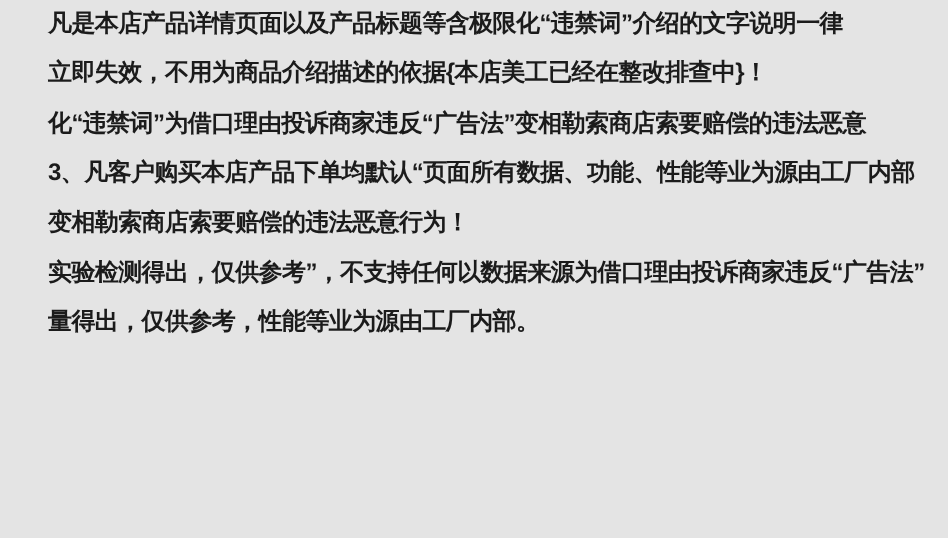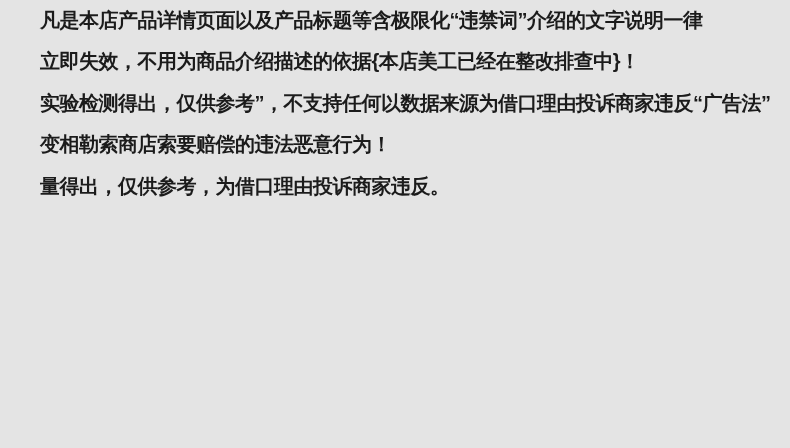--- a/index.html
+++ b/index.html
@@ -28,16 +28,18 @@
     white-space: nowrap;
     text-align: left;
   }
 </style>
 </head>
 <body>
 
 <div class="disclaimer-panel">
   <div class="disclaimer-line">凡是本店产品详情页面以及产品标题等含极限化“违禁词”介绍的文字说明一律</div>
   <div class="disclaimer-line">立即失效，不用为商品介绍描述的依据{本店美工已经在整改排查中}！</div>
+  <div class="disclaimer-line">化“违禁词”为借口理由投诉商家违反“广告法”变相勒索商店索要赔偿的违法恶意</div>
+  <div class="disclaimer-line">3、凡客户购买本店产品下单均默认“页面所有数据、功能、性能等业为源由工厂内部</div>
+  <div class="disclaimer-line">变相勒索商店索要赔偿的违法恶意行为！</div>
   <div class="disclaimer-line">实验检测得出，仅供参考”，不支持任何以数据来源为借口理由投诉商家违反“广告法”</div>
-  <div class="disclaimer-line">变相勒索商店索要赔偿的违法恶意行为！</div>
-  <div class="disclaimer-line">量得出，仅供参考，为借口理由投诉商家违反。</div>
+  <div class="disclaimer-line">量得出，仅供参考，性能等业为源由工厂内部。</div>
 </div>
 
 </body></html>

